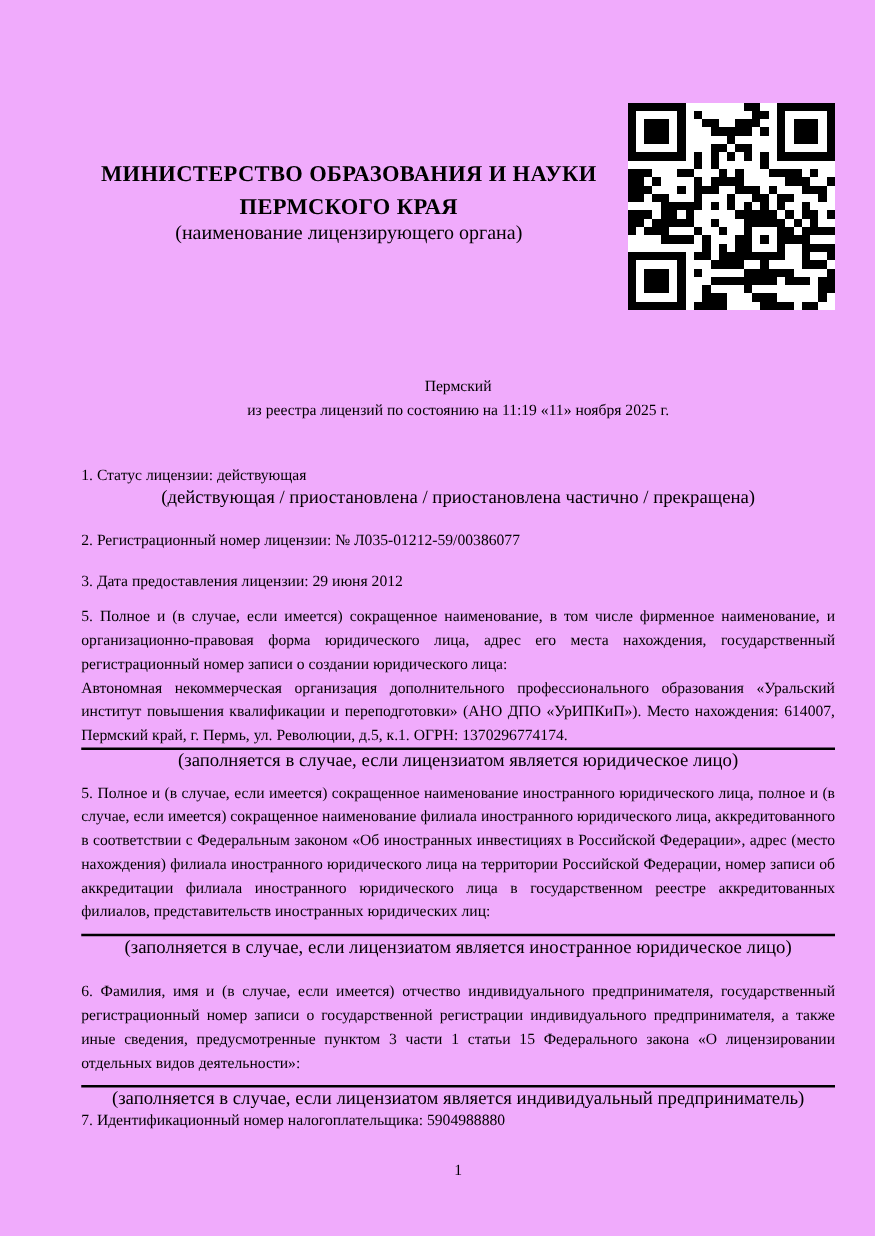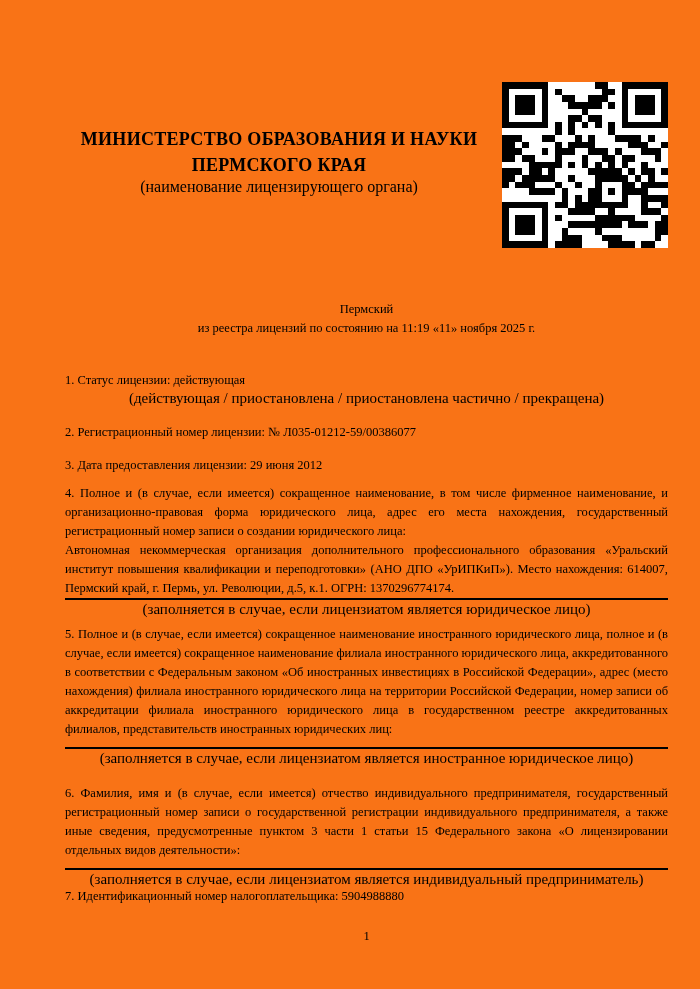--- a/index.html
+++ b/index.html
@@ -4,21 +4,21 @@
 <style>
   html, body {
     margin: 0;
     padding: 0;
     background: #ffffff;
   }
   .page {
     position: relative;
     width: 700px;
     height: 989px;
-    background: #f97316;
+    background: #f0abfc;
     color: #000000;
     font-family: "Liberation Serif", serif;
     box-sizing: border-box;
     padding: 0 32px 0 65px;
     overflow: hidden;
   }
   .header {
     position: relative;
     height: 250px;
   }
@@ -432,21 +432,21 @@
 
   <div class="item mt-item2">
     <div>2. Регистрационный номер лицензии: № Л035-01212-59/00386077</div>
   </div>
 
   <div class="item mt-item3">
     <div>3. Дата предоставления лицензии: 29 июня 2012</div>
   </div>
 
   <div class="item mt-item4">
-    <div class="para">4. Полное и (в случае, если имеется) сокращенное наименование, в том числе фирменное наименование, и организационно-правовая форма юридического лица, адрес его места нахождения, государственный регистрационный номер записи о создании юридического лица:</div>
+    <div class="para">5. Полное и (в случае, если имеется) сокращенное наименование, в том числе фирменное наименование, и организационно-правовая форма юридического лица, адрес его места нахождения, государственный регистрационный номер записи о создании юридического лица:</div>
     <div class="para">Автономная некоммерческая организация дополнительного профессионального образования «Уральский институт повышения квалификации и переподготовки» (АНО ДПО «УрИПКиП»). Место нахождения: 614007, Пермский край, г. Пермь, ул. Революции, д.5, к.1. ОГРН: 1370296774174.</div>
     <div class="rule"></div>
     <div class="caption caption-after-rule">(заполняется в случае, если лицензиатом является юридическое лицо)</div>
   </div>
 
   <div class="item mt-item5">
     <div class="para">5. Полное и (в случае, если имеется) сокращенное наименование иностранного юридического лица, полное и (в случае, если имеется) сокращенное наименование филиала иностранного юридического лица, аккредитованного в соответствии с Федеральным законом «Об иностранных инвестициях в Российской Федерации», адрес (место нахождения) филиала иностранного юридического лица на территории Российской Федерации, номер записи об аккредитации филиала иностранного юридического лица в государственном реестре аккредитованных филиалов, представительств иностранных юридических лиц:</div>
     <div class="spacer"></div>
     <div class="rule"></div>
     <div class="caption caption-after-rule">(заполняется в случае, если лицензиатом является иностранное юридическое лицо)</div>

